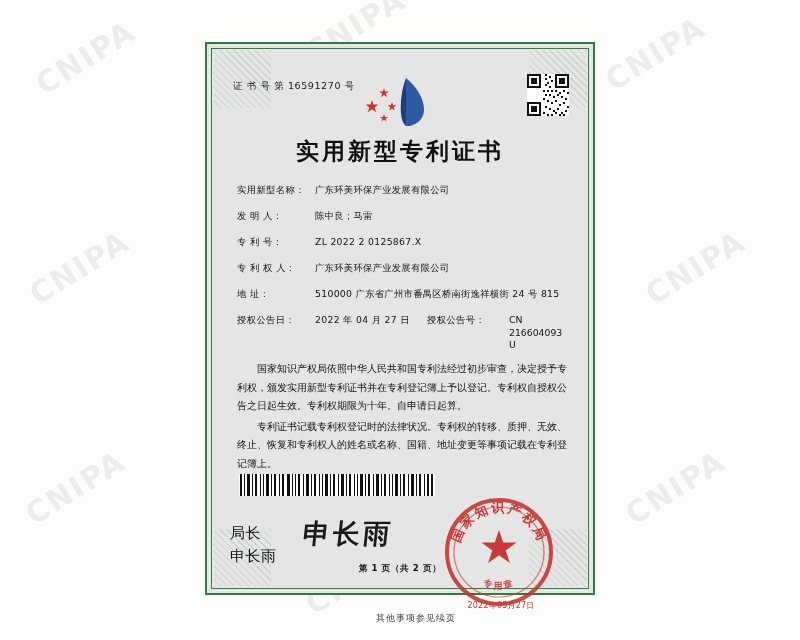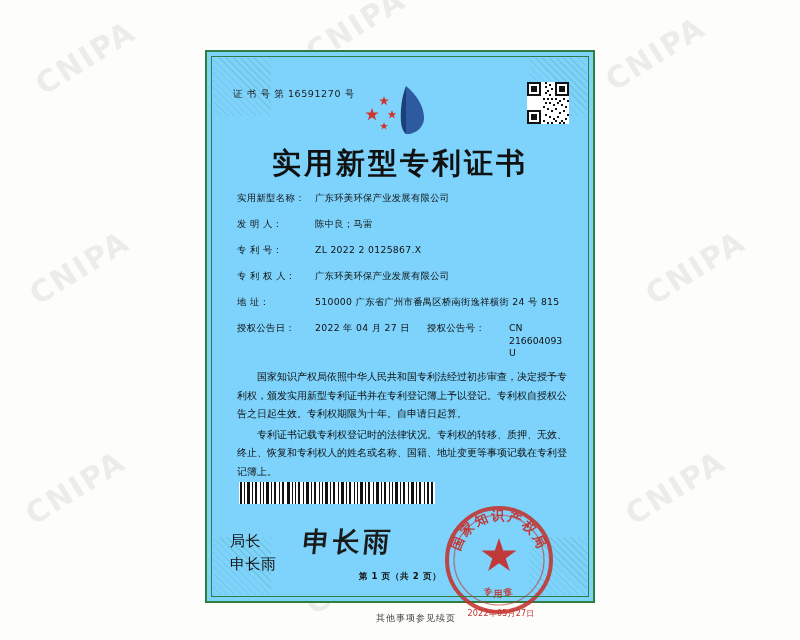--- a/index.html
+++ b/index.html
@@ -36,24 +36,23 @@
     white-space: nowrap;
   }
 
   
   #cert {
     position: absolute;
     left: 205px;
     top: 42px;
     width: 390px;
     height: 553px;
-    background: #7dd3fc;
+    background: #e5e5e5;
     border: 2px solid #2f7d3f;
     box-sizing: border-box;
-    margin-top: 8px;
   }
   #cert::after {
     content: "";
     position: absolute;
     left: 4px;
     top: 4px;
     right: 4px;
     bottom: 4px;
     border: 1px solid #2f7d3f;
     pointer-events: none;
@@ -104,21 +103,21 @@
   }
 
   
   .main-title {
     position: absolute;
     left: 0;
     right: 0;
     top: 92px;
     text-align: center;
     font-family: "DejaVu Sans", "Liberation Sans", sans-serif;
-    font-size: 29px;
+    font-size: 23px;
     font-weight: 700;
     color: #111111;
     letter-spacing: 3px;
   }
 
   
   .fields {
     position: absolute;
     left: 30px;
     right: 24px;

